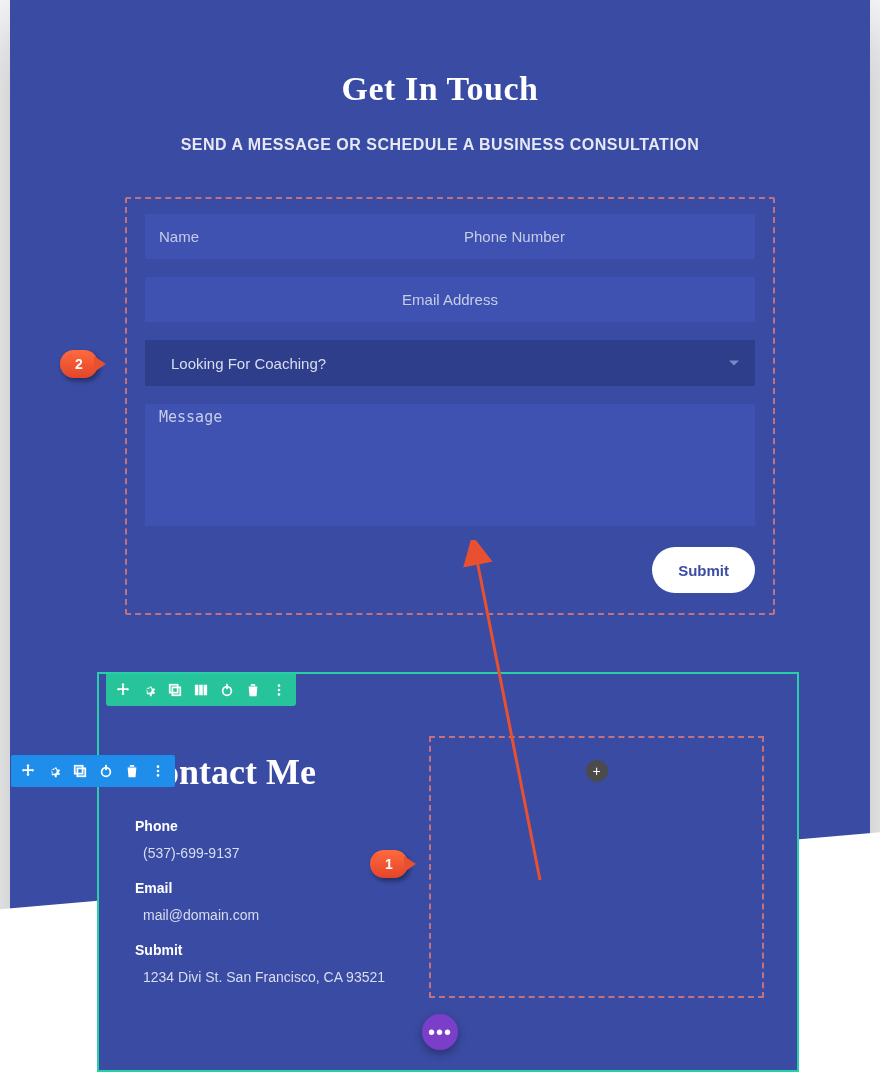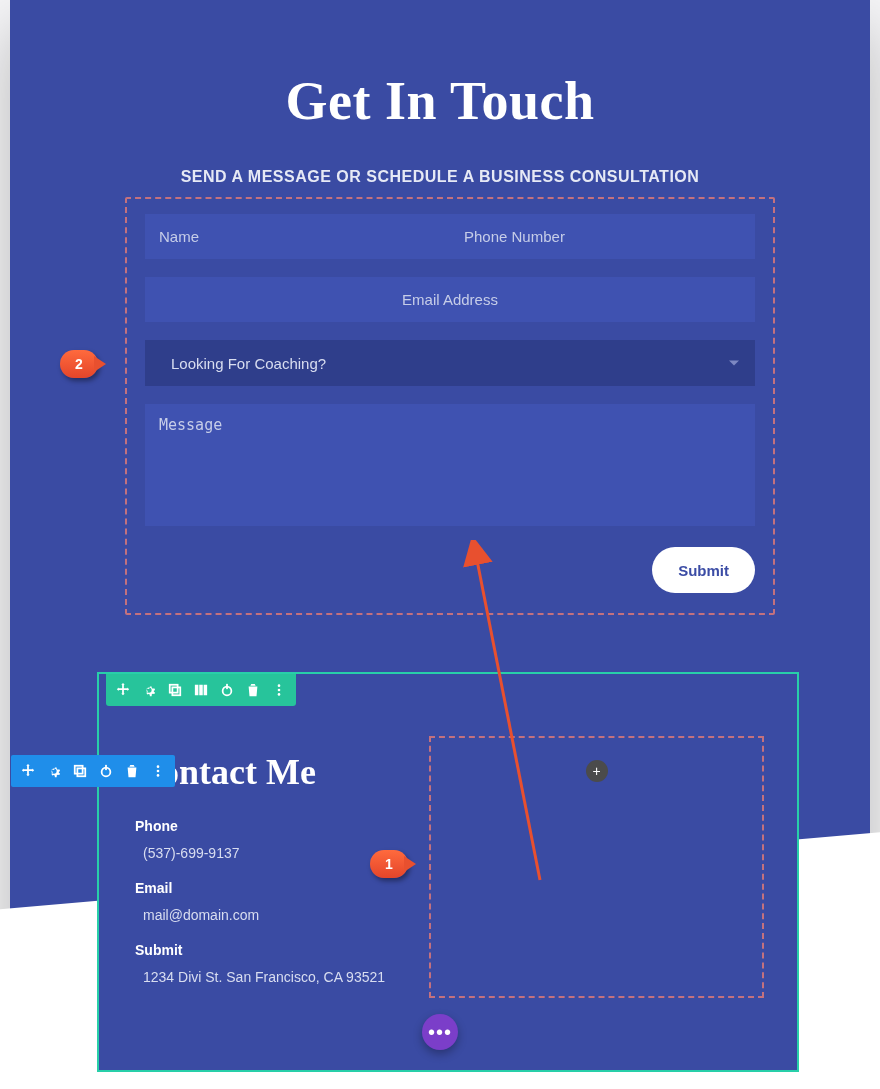--- a/index.html
+++ b/index.html
@@ -29,26 +29,26 @@
     z-index: 0;
   }
   .hero {
     position: relative;
     text-align: center;
     padding-top: 70px;
   }
   .hero h1 {
     font-family: "Georgia", "Times New Roman", serif;
     font-weight: 700;
-    font-size: 54px;
+    font-size: 34px;
     color: #fff;
     letter-spacing: 0.5px;
   }
   .hero .sub {
-    margin-top: 36px;
+    margin-top: 28px;
     font-size: 16px;
     font-weight: 700;
     letter-spacing: 0.5px;
     color: #e6e9f5;
   }
   .form-wrap {
     position: absolute;
     left: 115px; top: 197px;
     width: 650px;
     height: 418px;
@@ -86,21 +86,21 @@
     width: 0; height: 0;
     border-left: 5px solid transparent;
     border-right: 5px solid transparent;
     border-top: 5px solid #7d88c2;
   }
   .msg {
     width: 100%;
     background: #3f52b1;
     border: none;
     height: 122px;
-    padding: 12px 14px;
+    padding: 4px 14px;
     font-size: 15px;
     color: #d8ddf0;
     resize: none;
   }
   .submit {
     position: absolute;
     right: 18px;
     bottom: 20px;
     background: #fff;
     color: #3b4ca5;

